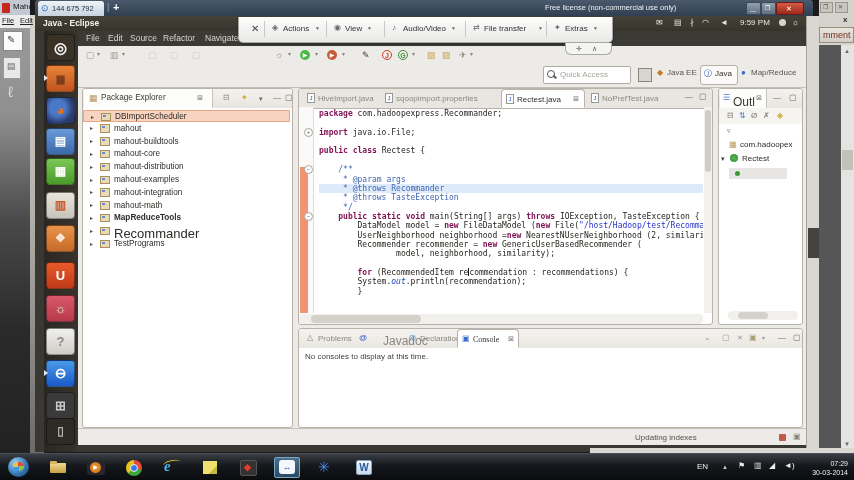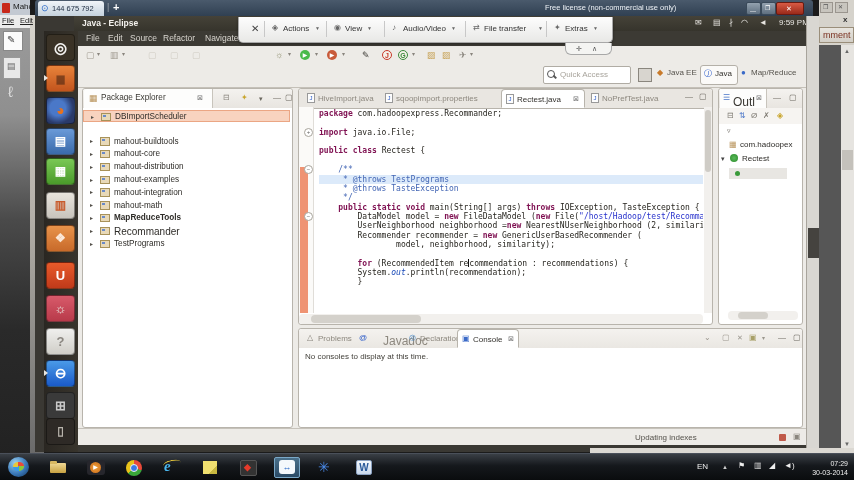--- a/index.html
+++ b/index.html
@@ -46,21 +46,21 @@
       <span class="glyph" style="left:3px;top:5px;font-size:6px;color:#fff;">—</span>
     </div>
   <div class="abs" style="left:726px;top:2px;width:13px;height:11px;background:linear-gradient(180deg,#93a1af,#5f7080);border:1px solid #3a4a5a;border-radius:2px;">
       <span class="glyph" style="left:3px;top:2px;font-size:6px;color:#fff;">❐</span>
     </div>
   <div class="abs" style="left:741px;top:2px;width:26px;height:11px;background:linear-gradient(180deg,#d85a44,#9a2a1a);border:1px solid #6a1a10;border-radius:2px;">
       <span class="glyph" style="left:9px;top:2px;font-size:7px;color:#fff;">✕</span>
     </div>
 
   <div class="abs" style="left:0;top:16px;width:772px;height:436px;background:#3a3833;overflow:hidden;">
-    <div class="abs" style="left:0;top:0;width:772px;height:15px;background:linear-gradient(180deg,#454238,#36342c);margin-left:39px;">
+    <div class="abs" style="left:0;top:0;width:772px;height:15px;background:linear-gradient(180deg,#454238,#36342c);">
       <span class="glyph" style="left:8px;top:3px;font-size:8.5px;font-weight:bold;color:#f4f2ee;">Java - Eclipse</span>
       <span id="indicators" class="abs" style="left:615px;top:0;width:157px;height:15px;">
           <div class="abs" style="left:6px;top:3px;font-size:8px;color:#e8e6e2;line-height:1;">✉</div>
           <div class="abs" style="left:24px;top:3px;font-size:8px;color:#e8e6e2;line-height:1;">▤</div>
           <div class="abs" style="left:40px;top:3px;font-size:8px;color:#e8e6e2;line-height:1;">∤</div>
           <div class="abs" style="left:52px;top:3px;font-size:8px;color:#e8e6e2;line-height:1;">◠</div>
           <div class="abs" style="left:70px;top:3px;font-size:8px;color:#e8e6e2;line-height:1;">◄</div>
           <div class="abs" style="left:129px;top:3px;width:7px;height:7px;background:#d8d5cf;border-radius:50%;"></div>
           <div class="abs" style="left:142px;top:3px;font-size:8px;color:#e8e6e2;line-height:1;">☼</div>
         </span>
@@ -143,20 +143,27 @@
   <span class="glyph" style="left:190px;top:5px;font-size:8px;color:#6a665e;">—</span>
   <span class="glyph" style="left:202px;top:5px;font-size:8px;color:#6a665e;">▢</span>
   <div id="pe-tree" class="abs" style="left:0;top:19px;width:171px;height:318px;">
       <div class="abs" style="left: 0px; top: 1.5px; width: 207px; height: 12.8px; background: rgb(248, 211, 191); border: 1px solid rgb(235, 166, 132); box-sizing: border-box;">
         <div class="abs" style="left:7px;top:3px;font-size:6px;color:#55524c;line-height:1;">▸</div>
         <div class="abs" style="left:17px;top:2px;width:10px;height:8.5px;background:#e8d9b8;border:1px solid #a8925a;box-sizing:border-box;">
           <div class="abs" style="left:1px;top:1px;width:3px;height:2px;background:#6a8ac8;"></div>
         </div>
         <div class="abs" style="left:31px;top:1.5px;font-size:8.2px;color:#2e2c28;line-height:1.2;">DBImportScheduler</div>
       </div>
+      <div class="abs" style="left:0;top:14.3px;width:207px;height:12.8px;">
+        <div class="abs" style="left:7px;top:3px;font-size:6px;color:#55524c;line-height:1;">▸</div>
+        <div class="abs" style="left:17px;top:2px;width:10px;height:8.5px;background:#e8d9b8;border:1px solid #a8925a;box-sizing:border-box;">
+          <div class="abs" style="left:1px;top:1px;width:3px;height:2px;background:#6a8ac8;"></div>
+        </div>
+        <div class="abs" style="left:31px;top:1.5px;font-size:8.2px;color:#2e2c28;line-height:1.2;">mahout</div>
+      </div>
       <div class="abs" style="left:0;top:27.1px;width:207px;height:12.8px;">
         <div class="abs" style="left:7px;top:3px;font-size:6px;color:#55524c;line-height:1;">▸</div>
         <div class="abs" style="left:17px;top:2px;width:10px;height:8.5px;background:#e8d9b8;border:1px solid #a8925a;box-sizing:border-box;">
           <div class="abs" style="left:1px;top:1px;width:3px;height:2px;background:#6a8ac8;"></div>
         </div>
         <div class="abs" style="left:31px;top:1.5px;font-size:8.2px;color:#2e2c28;line-height:1.2;">mahout-buildtools</div>
       </div>
       <div class="abs" style="left:0;top:39.900000000000006px;width:207px;height:12.8px;">
         <div class="abs" style="left:7px;top:3px;font-size:6px;color:#55524c;line-height:1;">▸</div>
         <div class="abs" style="left:17px;top:2px;width:10px;height:8.5px;background:#e8d9b8;border:1px solid #a8925a;box-sizing:border-box;">
@@ -197,21 +204,21 @@
         <div class="abs" style="left:17px;top:2px;width:10px;height:8.5px;background:#e8d9b8;border:1px solid #a8925a;box-sizing:border-box;">
           <div class="abs" style="left:1px;top:1px;width:3px;height:2px;background:#6a8ac8;"></div>
         </div>
         <div class="abs" style="left:31px;top:1.5px;font-size:8.2px;color:#2e2c28;line-height:1.2;font-weight:bold;">MapReduceTools</div>
       </div>
       <div class="abs" style="left:0;top:116.7px;width:207px;height:12.8px;">
         <div class="abs" style="left:7px;top:3px;font-size:6px;color:#55524c;line-height:1;">▸</div>
         <div class="abs" style="left:17px;top:2px;width:10px;height:8.5px;background:#e8d9b8;border:1px solid #a8925a;box-sizing:border-box;">
           <div class="abs" style="left:1px;top:1px;width:3px;height:2px;background:#6a8ac8;"></div>
         </div>
-        <div class="abs" style="left:31px;top:1.5px;font-size:10px;color:#2e2c28;line-height:1.2;">Recommander</div>
+        <div class="abs" style="left:31px;top:1.5px;font-size:13px;color:#2e2c28;line-height:1.2;">Recommander</div>
       </div>
       <div class="abs" style="left:0;top:129.5px;width:207px;height:12.8px;">
         <div class="abs" style="left:7px;top:3px;font-size:6px;color:#55524c;line-height:1;">▸</div>
         <div class="abs" style="left:17px;top:2px;width:10px;height:8.5px;background:#e8d9b8;border:1px solid #a8925a;box-sizing:border-box;">
           <div class="abs" style="left:1px;top:1px;width:3px;height:2px;background:#6a8ac8;"></div>
         </div>
         <div class="abs" style="left:31px;top:1.5px;font-size:8.2px;color:#2e2c28;line-height:1.2;">TestPrograms</div>
       </div>
     </div>
 </div>
@@ -243,21 +250,22 @@
 <div class="abs" style="left:299px;top:107px;width:14px;height:206px;background:#fbfaf8;border-right:1px solid #e0ddd8;"></div>
 <div class="abs" style="left:300px;top:167px;width:8px;height:146px;background:#ef9373;"></div>
 <div id="code-lines">
     <div class="line"><span class="k">package</span><span class="p"> com.hadoopexpress.Recommander;</span></div>
     <div class="line"></div>
     <div class="line"><span class="k">import</span><span class="p"> java.io.File;</span></div>
     <div class="line"></div>
     <div class="line"><span class="k">public</span><span class="p"> </span><span class="k">class</span><span class="p"> Rectest {</span></div>
     <div class="line"></div>
     <div class="line"><span class="d">    /**</span></div>
-    <div class="line hl"><span class="d">     * @throws TestPrograms</span></div>
+    <div class="line"><span class="d">     * @param args</span></div>
+    <div class="line hl"><span class="d">     * @throws Recommander</span></div>
     <div class="line"><span class="d">     * @throws TasteException</span></div>
     <div class="line"><span class="d">     */</span></div>
     <div class="line"><span class="p">    </span><span class="k">public</span><span class="p"> </span><span class="k">static</span><span class="p"> </span><span class="k">void</span><span class="p"> main(String[] args) </span><span class="k">throws</span><span class="p"> IOException, TasteException {</span></div>
     <div class="line"><span class="p">        DataModel model = </span><span class="k">new</span><span class="p"> FileDataModel (</span><span class="k">new</span><span class="p"> File(</span><span class="s">"/host/Hadoop/test/Recommander</span></div>
     <div class="line"><span class="p">        UserNeighborhood neighborhood =</span><span class="k">new</span><span class="p"> NearestNUserNeighborhood (2, similarity,</span></div>
     <div class="line"><span class="p">        Recommender recommender = </span><span class="k">new</span><span class="p"> GenericUserBasedRecommender (</span></div>
     <div class="line"><span class="p">                model, neighborhood, similarity);</span></div>
     <div class="line"></div>
     <div class="line"><span class="p">        </span><span class="k">for</span><span class="p"> (RecommendedItem re</span><span class="caret"></span><span class="p">commendation : recommendations) {</span></div>
     <div class="line"><span class="p">        System.</span><span class="f">out</span><span class="p">.println(recommendation);</span></div>
@@ -315,21 +323,21 @@
       <div class="abs" style="left:56px;top:0;width:48px;height:19px;">
         <div class="abs" style="left:4px;top:5px;font-size:8px;color:#2a5ac8;line-height:1;">@</div>
         <div class="abs" style="left:28px;top:5px;font-size:12px;color:#8d887f;line-height:1.2;white-space:nowrap;">Javadoc</div>
       </div>
       <div class="abs" style="left:106px;top:0;width:60px;height:19px;">
         <div class="abs" style="left:4px;top:5px;font-size:8px;color:#4a8ac8;line-height:1;">◎</div>
         <div class="abs" style="left:15px;top:5px;font-size:8px;color:#8d887f;line-height:1.2;white-space:nowrap;">Declaration</div>
       </div>
       <div class="abs" style="left:158px;top:0;width:62px;height:19px;background:#fff;border:1px solid #b8b4ac;border-bottom:1px solid #fff;border-radius:4px 4px 0 0;box-sizing:border-box;">
         <div class="abs" style="left:4px;top:5px;font-size:8px;color:#3a6ac8;line-height:1;">▣</div>
-        <div class="abs" style="left:15px;top:5px;font-size:8px;color:#33312d;line-height:1.2;white-space:nowrap;">Console</div>
+        <div class="abs" style="left:15px;top:5px;font-size:8px;color:#33312d;line-height:1.2;white-space:nowrap;font-family:Liberation Serif, serif;">Console</div>
         <div class="abs" style="left:50px;top:5px;font-size:7px;color:#777;line-height:1;">⊠</div>
       </div>
     </div>
   <span class="glyph" style="left:405px;top:5px;font-size:8px;color:#9a968e;">⌄</span>
   <span class="glyph" style="left:423px;top:5px;font-size:8px;color:#9a968e;">▢</span>
   <span class="glyph" style="left:438px;top:5px;font-size:7px;color:#9a968e;">✕</span>
   <span class="glyph" style="left:450px;top:5px;font-size:8px;color:#a8a068;">▣</span>
   <span class="glyph" style="left:463px;top:6px;font-size:6px;color:#9a968e;">▾</span>
   <span class="glyph" style="left:479px;top:5px;font-size:8px;color:#6a665e;">—</span>
   <span class="glyph" style="left:494px;top:5px;font-size:8px;color:#6a665e;">▢</span>

